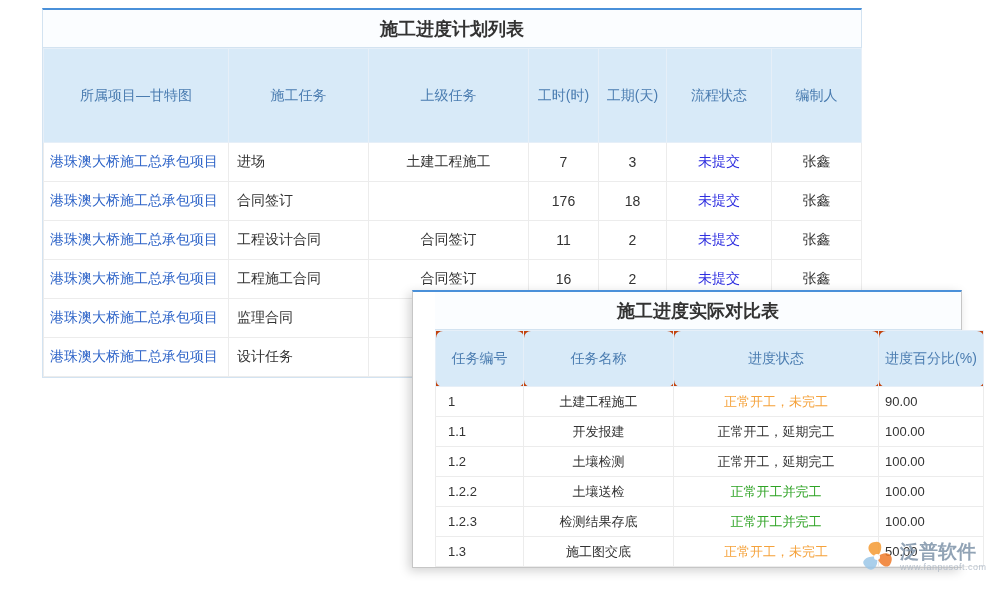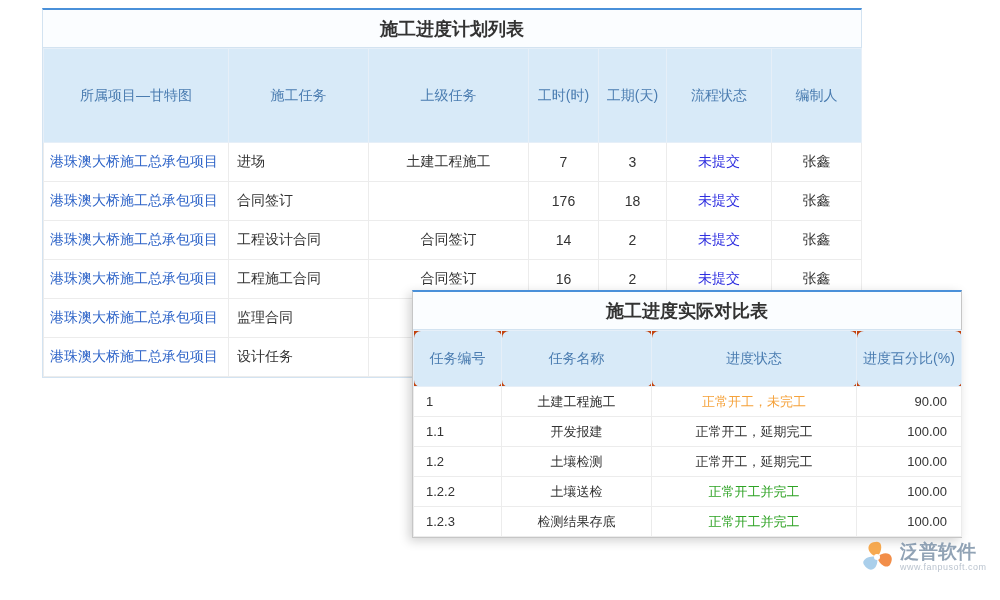--- a/index.html
+++ b/index.html
@@ -19,20 +19,21 @@
     left:42px; top:8px; width:820px;
     border:1px solid #D3E3F1;
     border-top:2px solid #4A90D9;
   }
   .card-compare {
     left:412px; top:290px; width:550px;
     border:1px solid #C6C6C6;
     border-top:2px solid #4A90D9;
     box-shadow:-3px 3px 10px rgba(0,0,0,0.18);
     background:#fff;
+    padding-left:22px;
   }
   .card-title {
     height:38px; line-height:38px;
     text-align:center;
     font-size:18px; font-weight:bold; color:#333;
     background:#FBFDFF;
     border-bottom:1px solid #D3E3F1;
   }
   table { width:100%; border-collapse:collapse; table-layout:fixed; background:#c2410c; }
   th {
@@ -58,21 +59,21 @@
     padding:0 6px;
     background:#fff;
     overflow:hidden;
     white-space:nowrap;
   }
   .card-plan td { height:39px; }
   .card-compare td { height:30px; font-size:13px; }
   td.cell-project { text-align:left; color:#2E64C8; padding-left:6px; }
   td.cell-task    { text-align:left; padding-left:8px; }
   td.cell-no      { text-align:left; padding-left:12px; }
-  td.cell-percent { text-align:right; padding-right:14px; }
+  td.cell-percent { text-align:left; padding-right:14px; }
   .st-pending { color:#2F2FE0; }
   .st-orange  { color:#F5A23B; }
   .st-green   { color:#2FA325; }
   .st-normal  { color:#333333; }
   .watermark {
     position:absolute;
     left:858px; top:538px;
     display:flex;
     align-items:center;
     opacity:0.85;
@@ -125,21 +126,21 @@
         <td></td>
         <td>176</td>
         <td>18</td>
         <td class="st-pending">未提交</td>
         <td>张鑫</td>
       </tr>
       <tr>
         <td class="cell-project">港珠澳大桥施工总承包项目</td>
         <td class="cell-task">工程设计合同</td>
         <td>合同签订</td>
-        <td>14</td>
+        <td>11</td>
         <td>2</td>
         <td class="st-pending">未提交</td>
         <td>张鑫</td>
       </tr>
       <tr>
         <td class="cell-project">港珠澳大桥施工总承包项目</td>
         <td class="cell-task">工程施工合同</td>
         <td>合同签订</td>
         <td>16</td>
         <td>2</td>
@@ -208,20 +209,26 @@
         <td class="cell-no">1.2.2</td>
         <td>土壤送检</td>
         <td class="st-green">正常开工并完工</td>
         <td class="cell-percent">100.00</td>
       </tr>
       <tr>
         <td class="cell-no">1.2.3</td>
         <td>检测结果存底</td>
         <td class="st-green">正常开工并完工</td>
         <td class="cell-percent">100.00</td>
+      </tr>
+      <tr>
+        <td class="cell-no">1.3</td>
+        <td>施工图交底</td>
+        <td class="st-orange">正常开工，未完工</td>
+        <td class="cell-percent">50.00</td>
       </tr>
     </tbody>
   </table>
 </div>
 
 <div class="watermark">
   <svg class="wm-logo" viewBox="0 0 40 40" xmlns="http://www.w3.org/2000/svg">
     <path d="M20 20 C 8 16, 8 4, 20 4 C 26 4, 26 14, 20 20 Z" fill="#F59B33"></path>
     <path d="M20 20 C 8 16, 8 4, 20 4 C 26 4, 26 14, 20 20 Z" fill="#F07B2A" transform="rotate(120 20 20)"></path>
     <path d="M20 20 C 8 16, 8 4, 20 4 C 26 4, 26 14, 20 20 Z" fill="#9CC7E8" transform="rotate(240 20 20)"></path>

